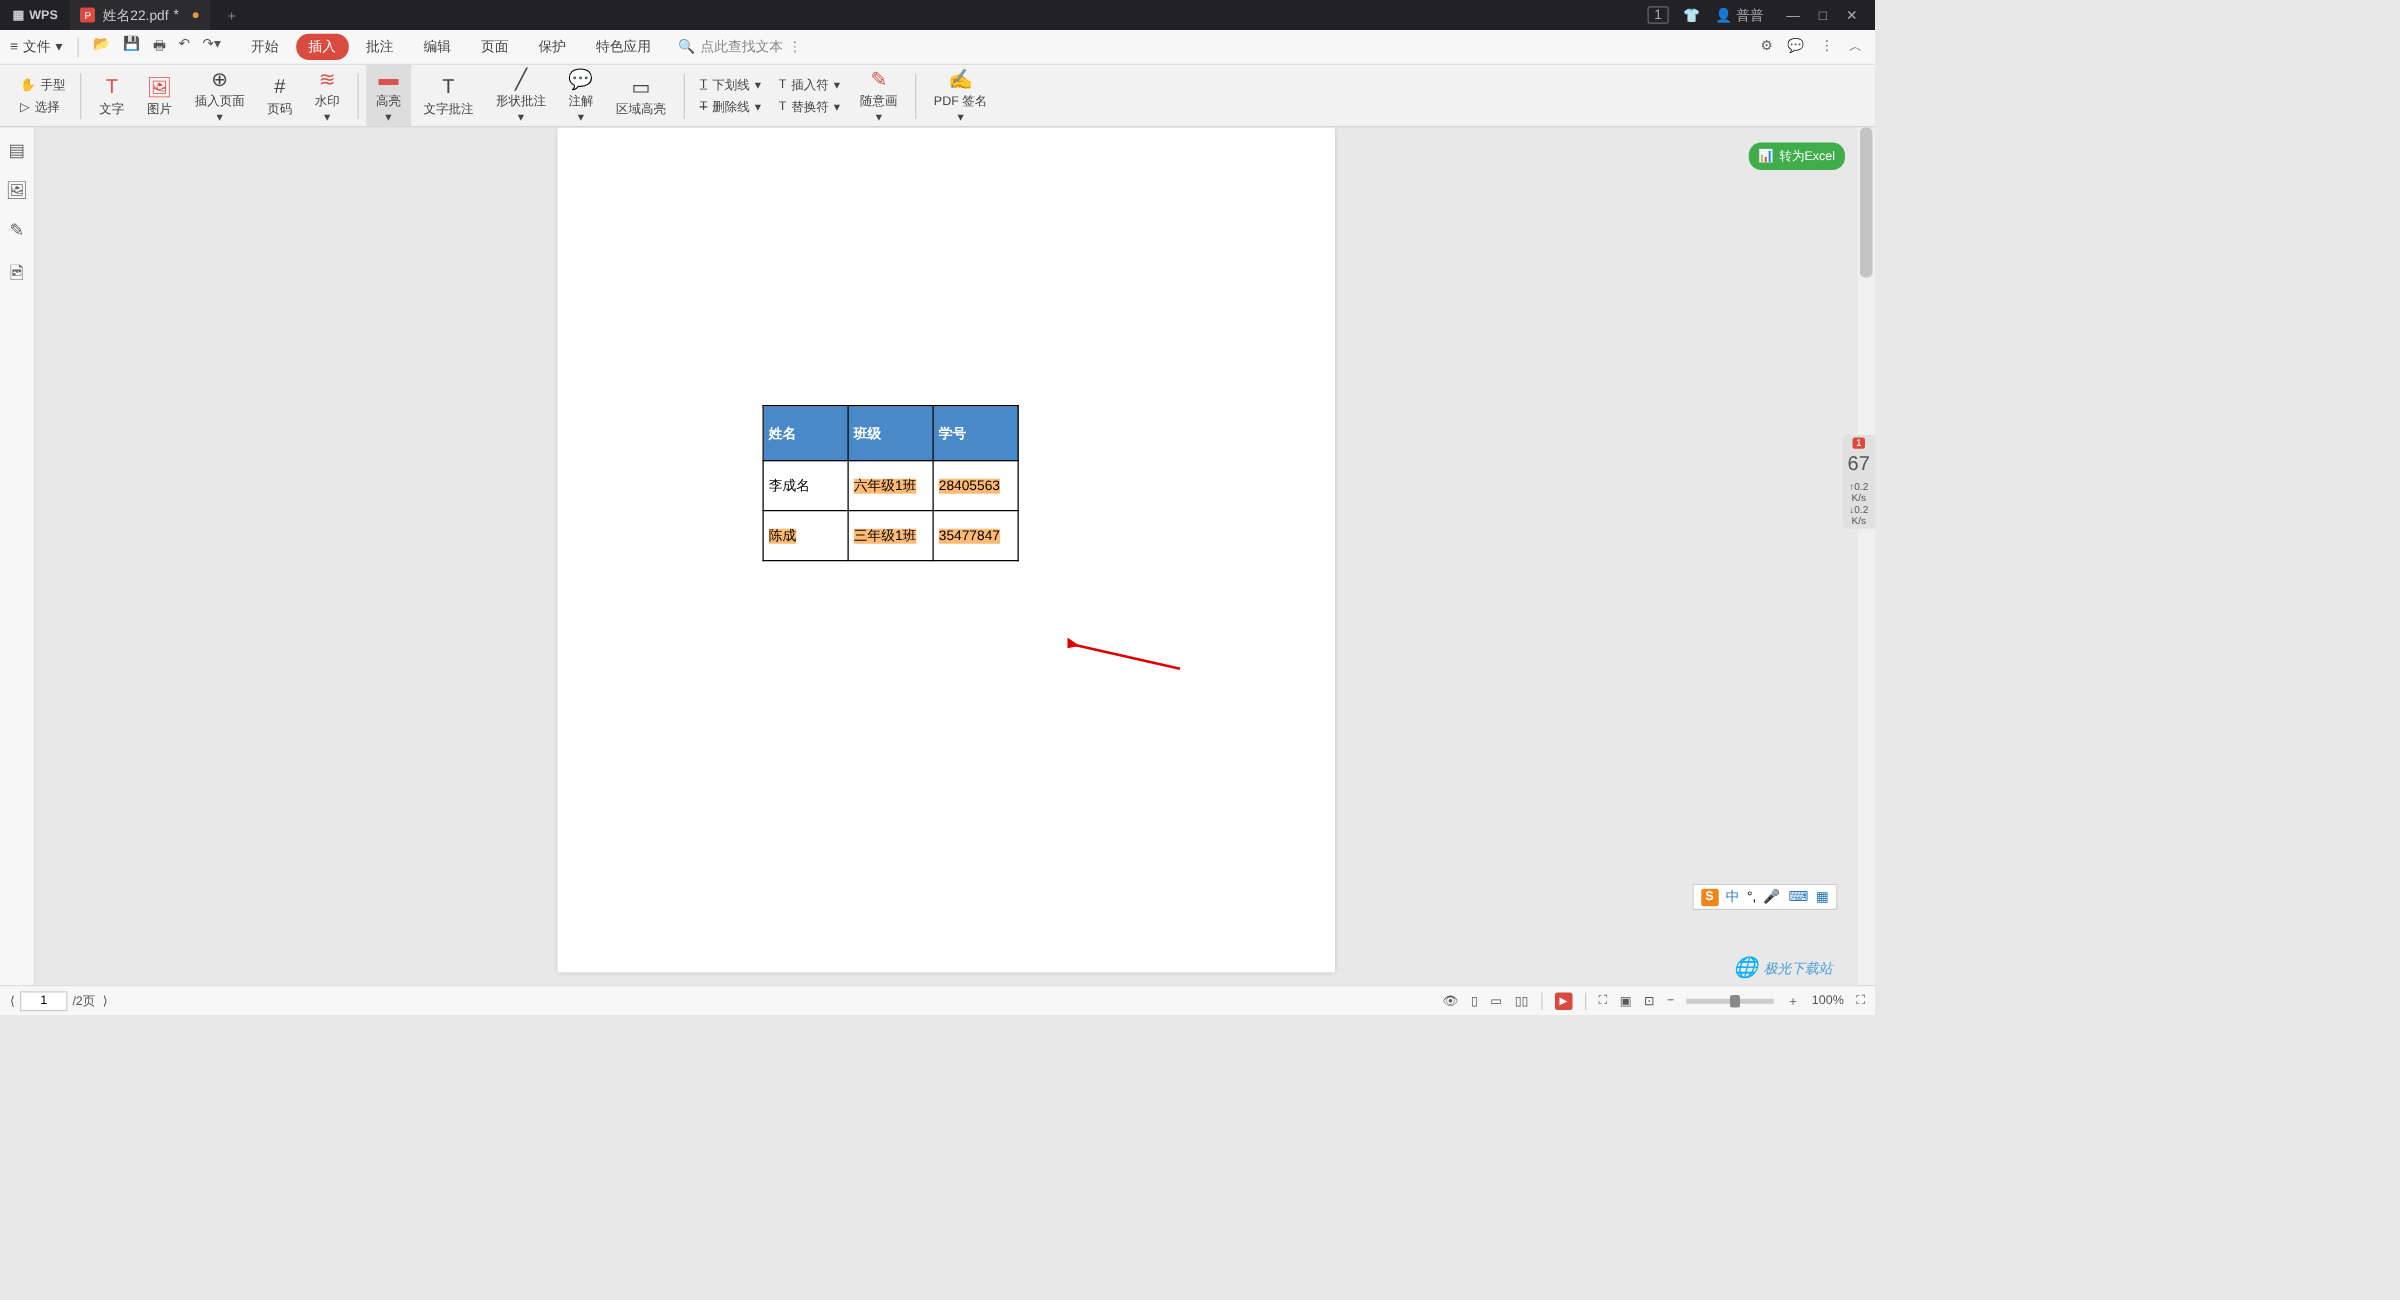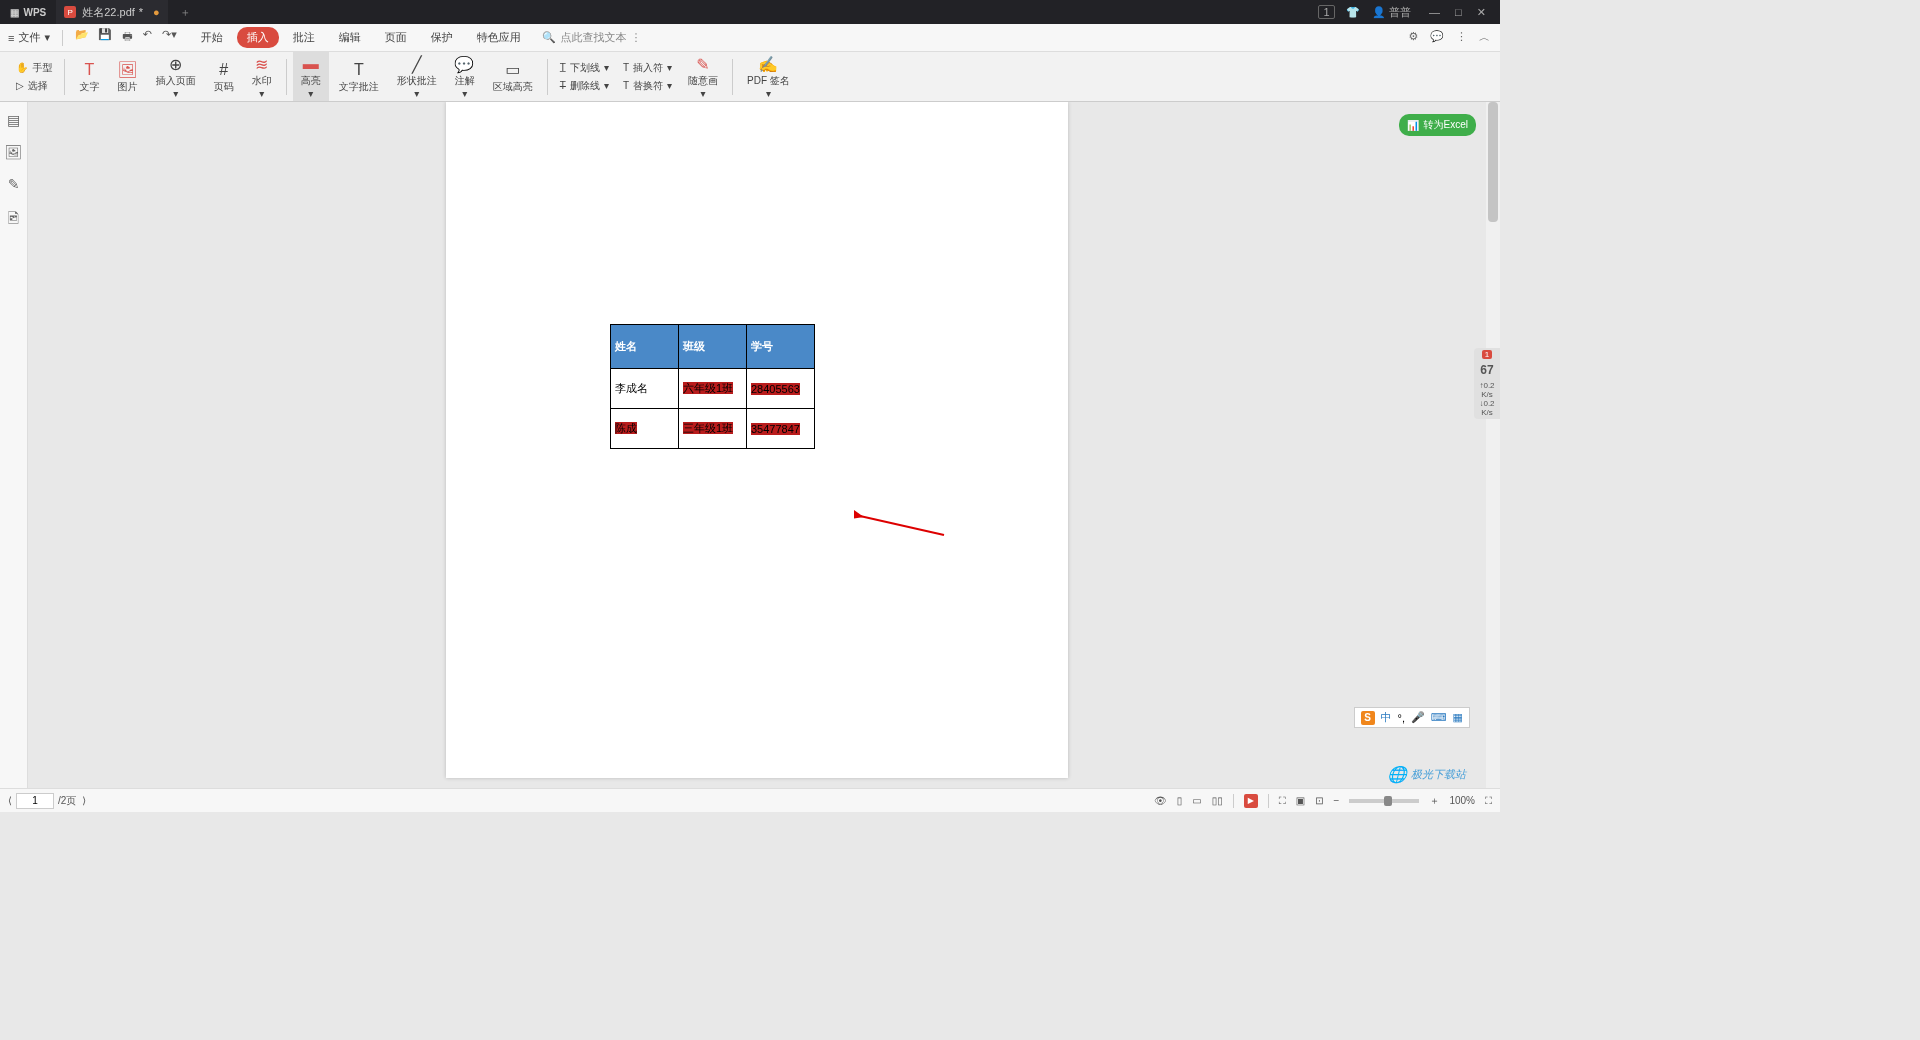--- a/index.html
+++ b/index.html
@@ -40,30 +40,30 @@
 
 
 .canvas { position:absolute; top:102px; left:28px; right:14px; bottom:24px; background:#e8e8e8; overflow:hidden;}
 .page { position:absolute; left:50%; transform:translateX(-50%); top:0; width:622px; height:676px; background:#fff; box-shadow:0 0 4px rgba(0,0,0,0.2);}
 .tbl { position:absolute; left:164px; top:222px; border-collapse:collapse; }
 .tbl th, .tbl td { border:1px solid #000; font-size:11px; padding:0 4px; }
 .tbl th { background:#4a89c8; color:#fff; text-align:left; height:44px; font-weight:bold;}
 .tbl th:nth-child(1){ width:68px;} .tbl th:nth-child(2){ width:68px;margin-top:32px;} .tbl th:nth-child(3){ width:68px;}
 .tbl td { height:40px; }
 .tbl td:nth-child(3){ text-align:left; }
-.hl { background:#b91c1c; }
+.hl { background:#fdba74; }
 
 
 .arrow { position:absolute; left:826px; top:408px; }
 
 
 .excel-btn { position:absolute; right:24px; top:114px; background:#3fae4a; color:#fff; font-size:10px; padding:4px 8px; border-radius:10px; display:flex; align-items:center; gap:4px;}
 .meter { position:absolute; right:0; top:348px; width:26px; background:#e0e0e0; font-size:8px; color:#555; display:flex; flex-direction:column; align-items:center; padding:2px 0; border-radius:4px 0 0 4px;}
 .meter .badge { background:#d94b3f; color:#fff; border-radius:2px; padding:0 3px; font-size:8px; margin-bottom:4px;}
-.meter .big { font-size:12px; font-weight:bold;}
+.meter .big { font-size:16px; font-weight:normal;}
 
 
 .ime { position:absolute; right:30px; bottom:84px; background:#fff; border:1px solid #ccc; display:flex; align-items:center; gap:6px; padding:2px 6px; font-size:11px;}
 .ime .s { background:#f0861b; color:#fff; width:14px; height:14px; border-radius:2px; display:flex; align-items:center; justify-content:center; font-size:10px; font-weight:bold;}
 
 
 .wm { position:absolute; right:34px; bottom:28px; font-size:11px; font-style:italic; color:#4aa0d8; display:flex; align-items:center; gap:4px;}
 
 
 .status { position:absolute; bottom:0; left:0; right:0; height:24px; background:#f7f7f7; border-top:1px solid #ddd; display:flex; align-items:center; font-size:10px; color:#555; padding:0 8px;}

